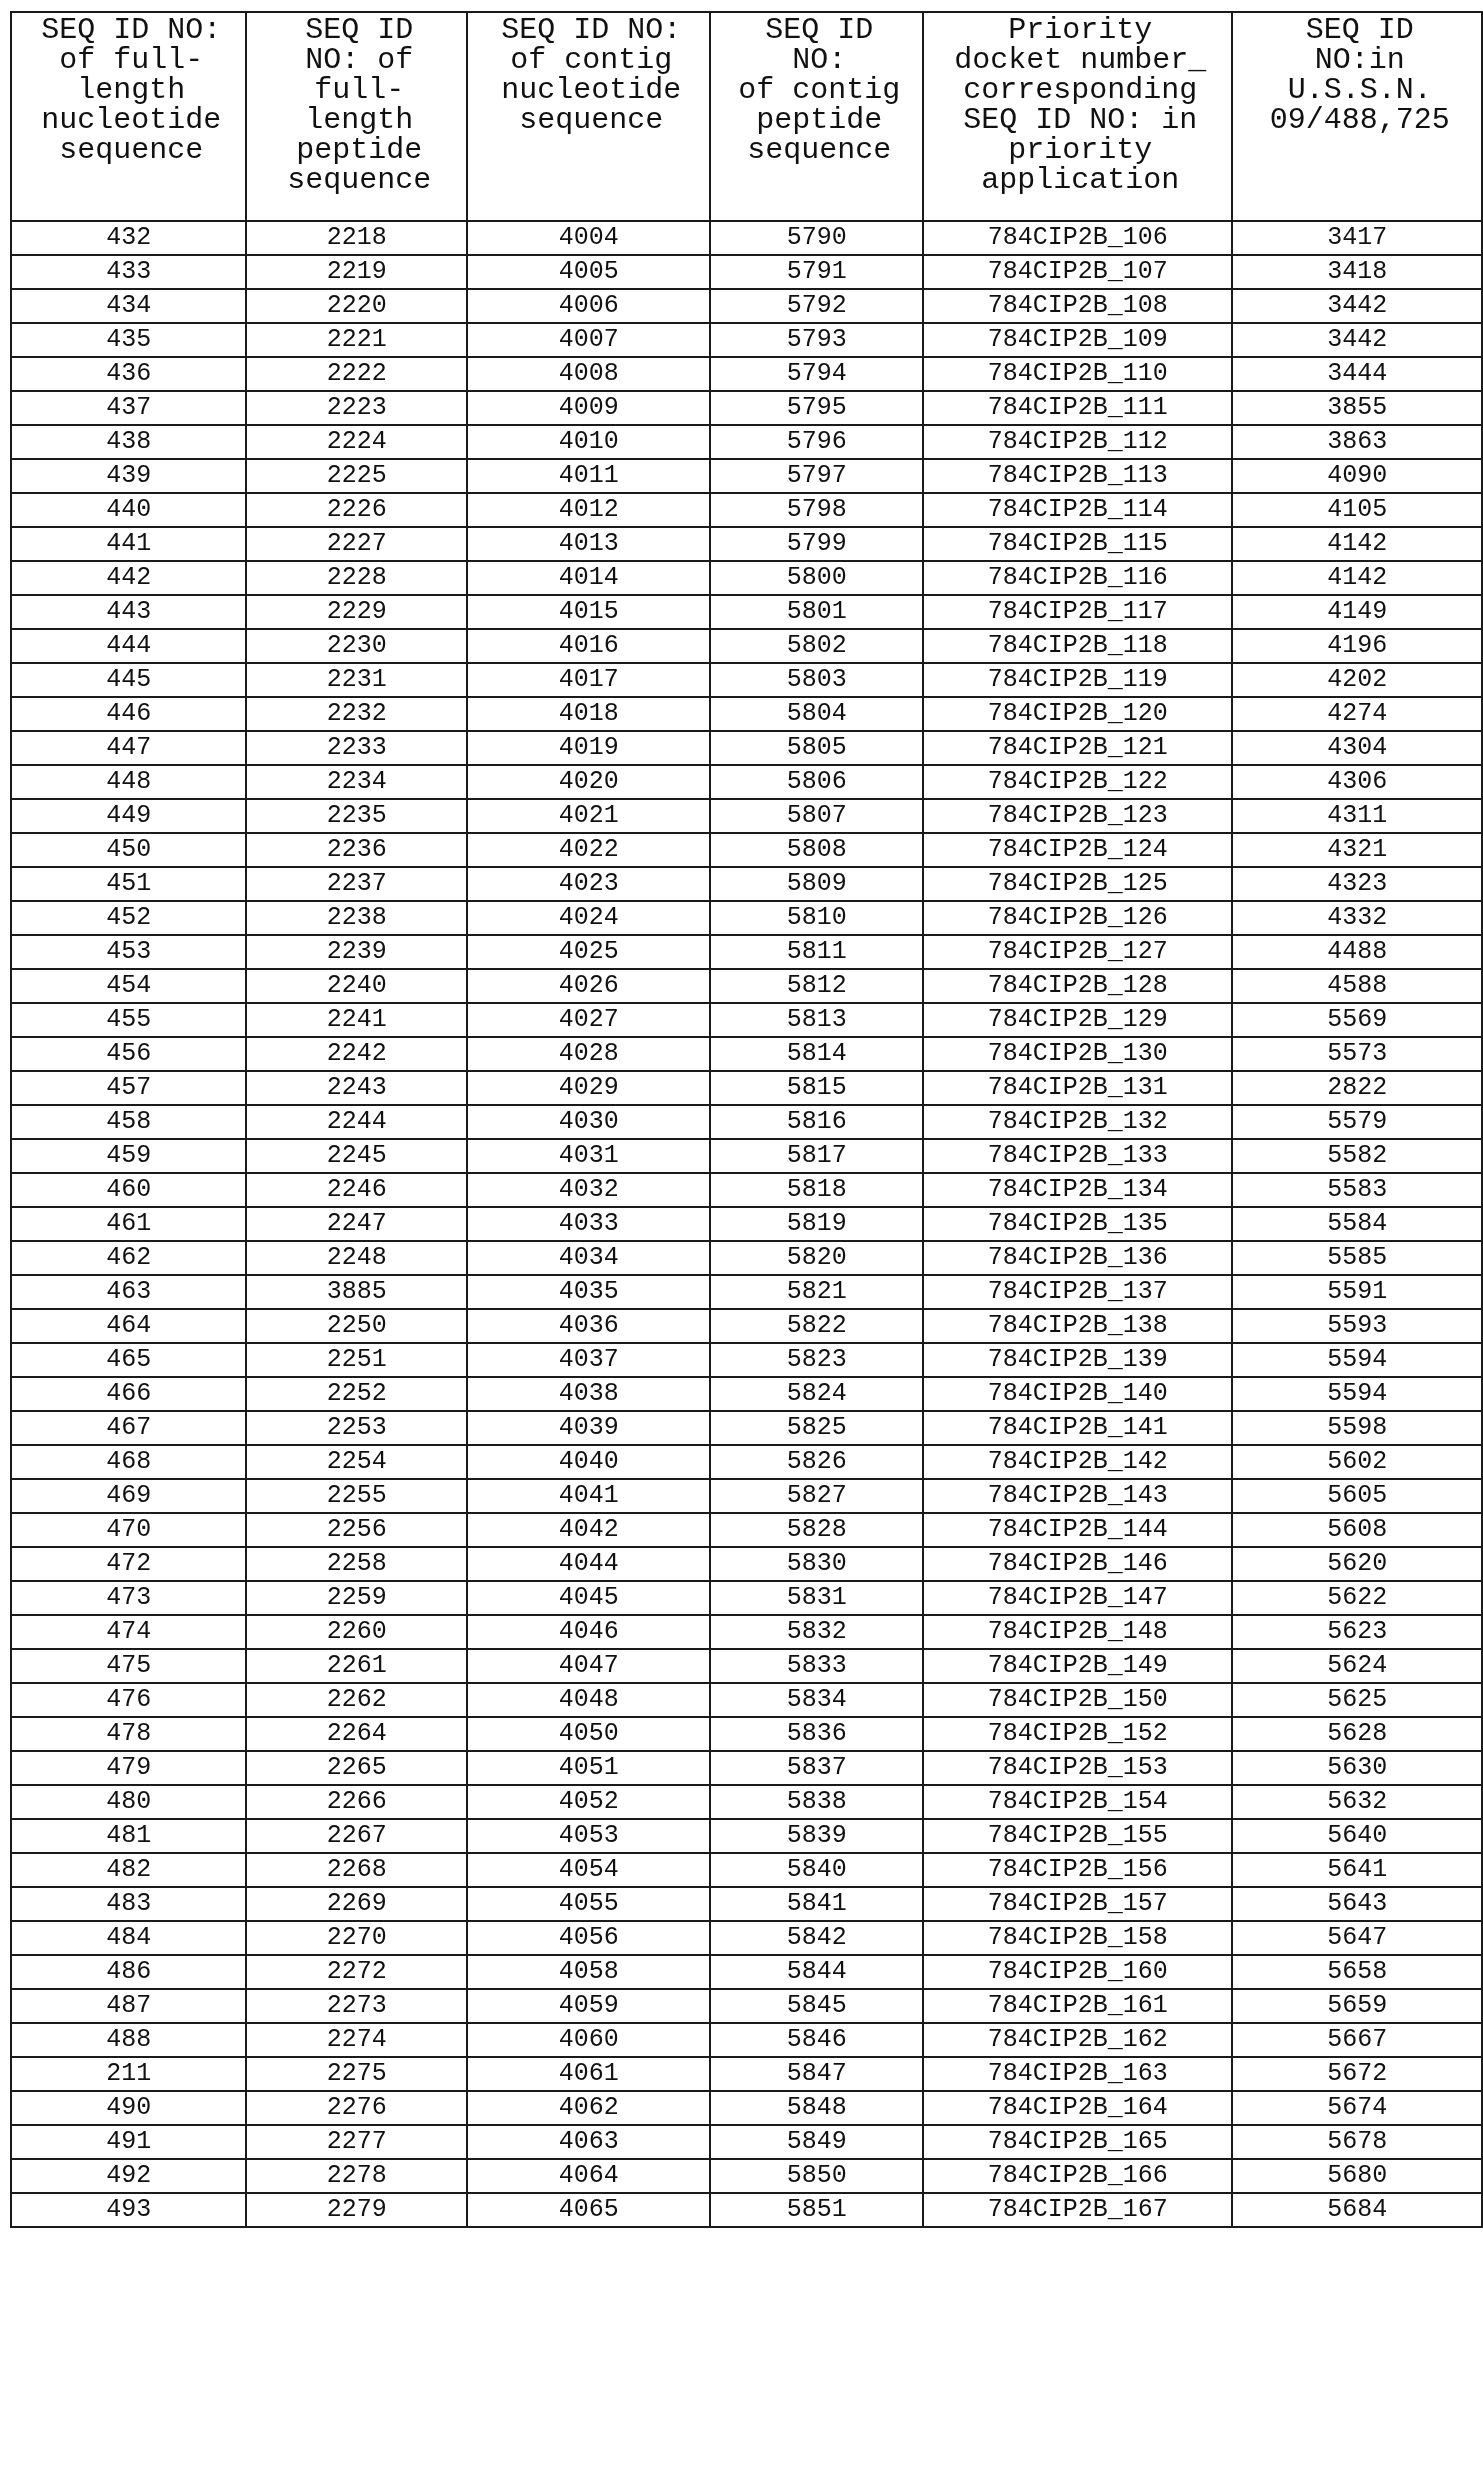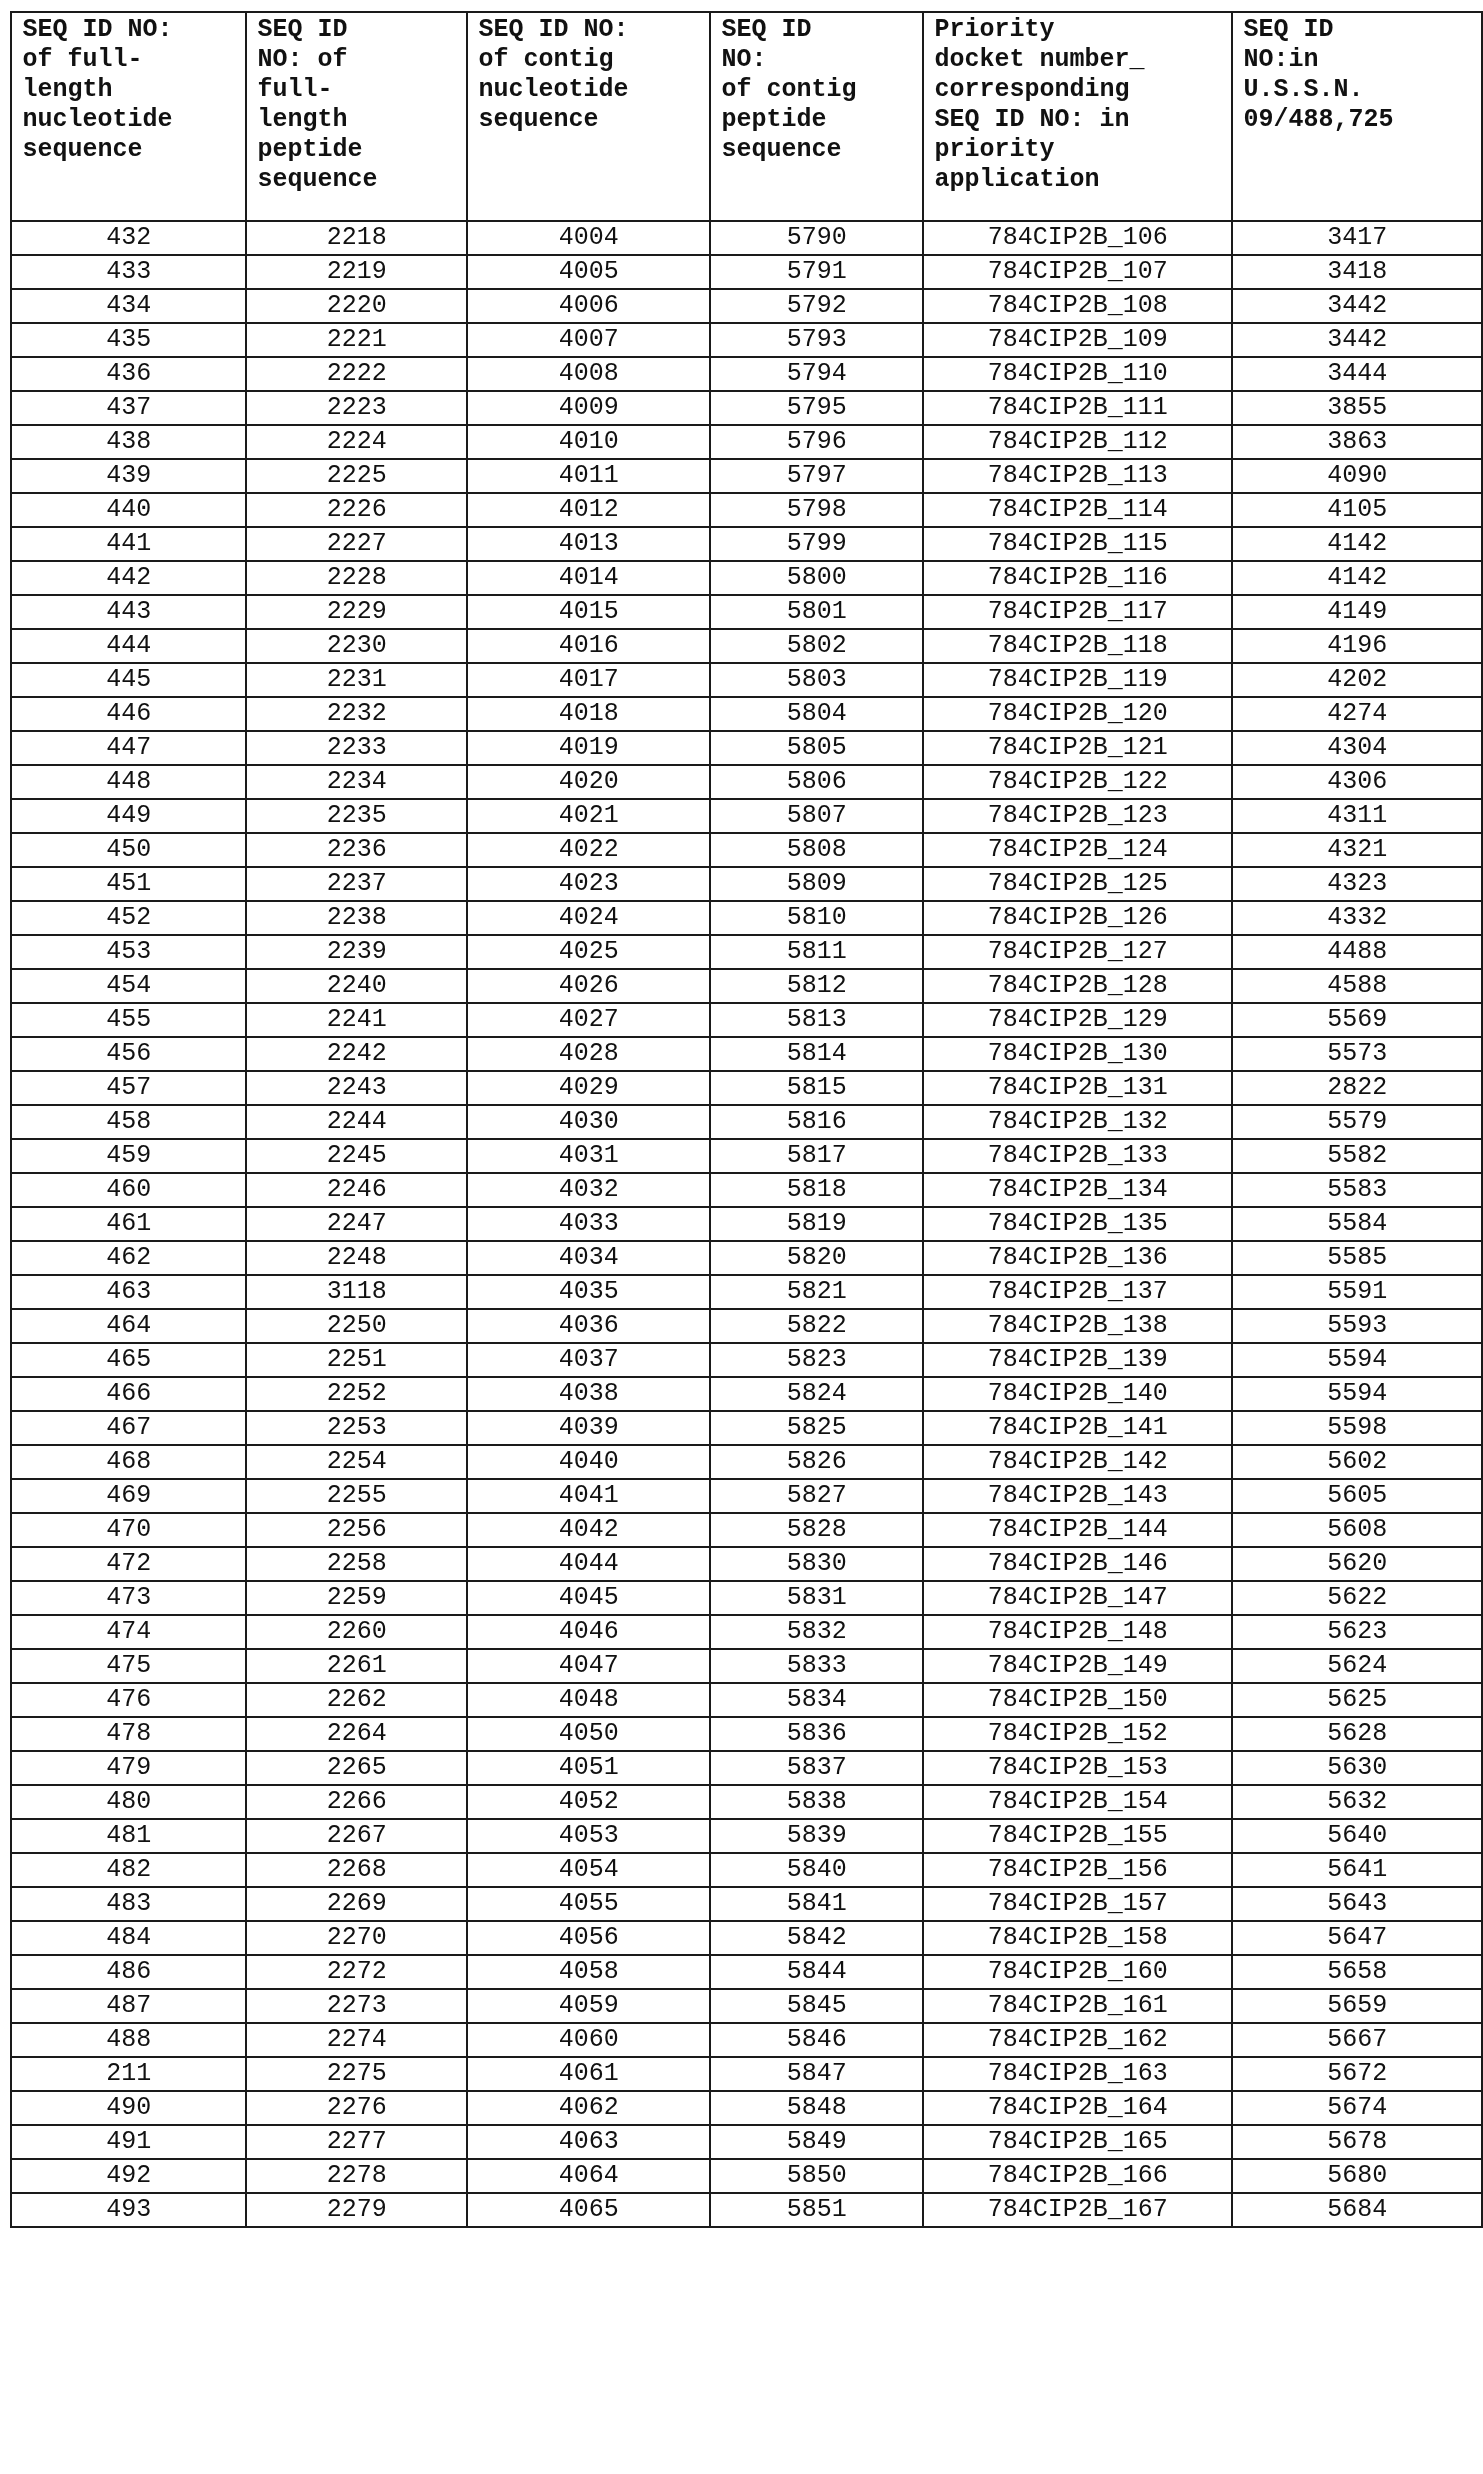--- a/index.html
+++ b/index.html
@@ -17,23 +17,23 @@
   table.seq col.c3 { width: 243px; }
   table.seq col.c4 { width: 213px; }
   table.seq col.c5 { width: 309px; }
   table.seq col.c6 { width: 250px; }
   table.seq th, table.seq td {
     border: 2.1px solid #1a1a1a;
   }
   table.seq th {
     height: 205px;
     vertical-align: top;
-    text-align: left;
-    font-weight: bold;
-    font-size: 25px;
+    text-align: center;
+    font-weight: normal;
+    font-size: 30px;
     line-height: 30px;
     padding: 1.7px 5.1px 0 10.2px;
     white-space: pre-line;
     word-break: break-word;
   }
   table.seq td {
     height: 32px;
     font-size: 25px;
     line-height: 32px;
     text-align: center;
@@ -332,21 +332,21 @@
         <tr>
           <td>462</td>
           <td>2248</td>
           <td>4034</td>
           <td>5820</td>
           <td>784CIP2B_136</td>
           <td>5585</td>
         </tr>
         <tr>
           <td>463</td>
-          <td>3118</td>
+          <td>3885</td>
           <td>4035</td>
           <td>5821</td>
           <td>784CIP2B_137</td>
           <td>5591</td>
         </tr>
         <tr>
           <td>464</td>
           <td>2250</td>
           <td>4036</td>
           <td>5822</td>

